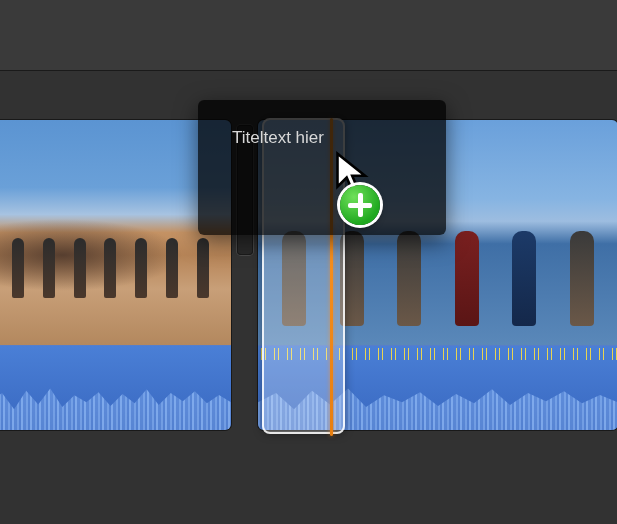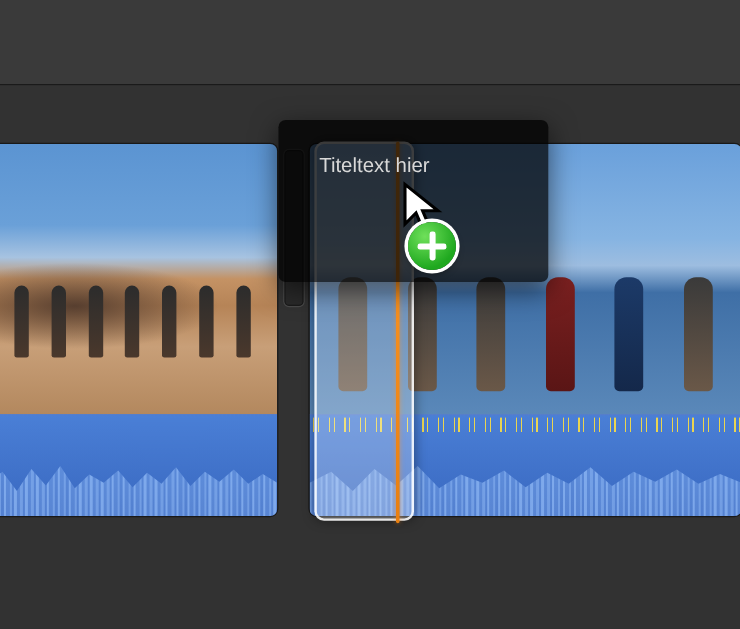--- a/index.html
+++ b/index.html
@@ -141,22 +141,22 @@
       width: 3px;
       height: 318px;
       background: linear-gradient(#ff9a2a, #e87f10);
       border-radius: 2px;
       box-shadow: 0 0 4px rgba(255,140,30,0.6);
     }
     
     .title-drag {
       position: absolute;
       top: 100px;
-      left: 232px;
-      width: 225px;
+      left: 198px;
+      width: 248px;
       height: 135px;
       background: rgba(0,0,0,0.75);
       border-radius: 6px;
       color: #d8d8d8;
       font-size: 17px;
       padding: 28px 34px;
       box-shadow: 0 6px 22px rgba(0,0,0,0.55);
       pointer-events: none;
     }
     

